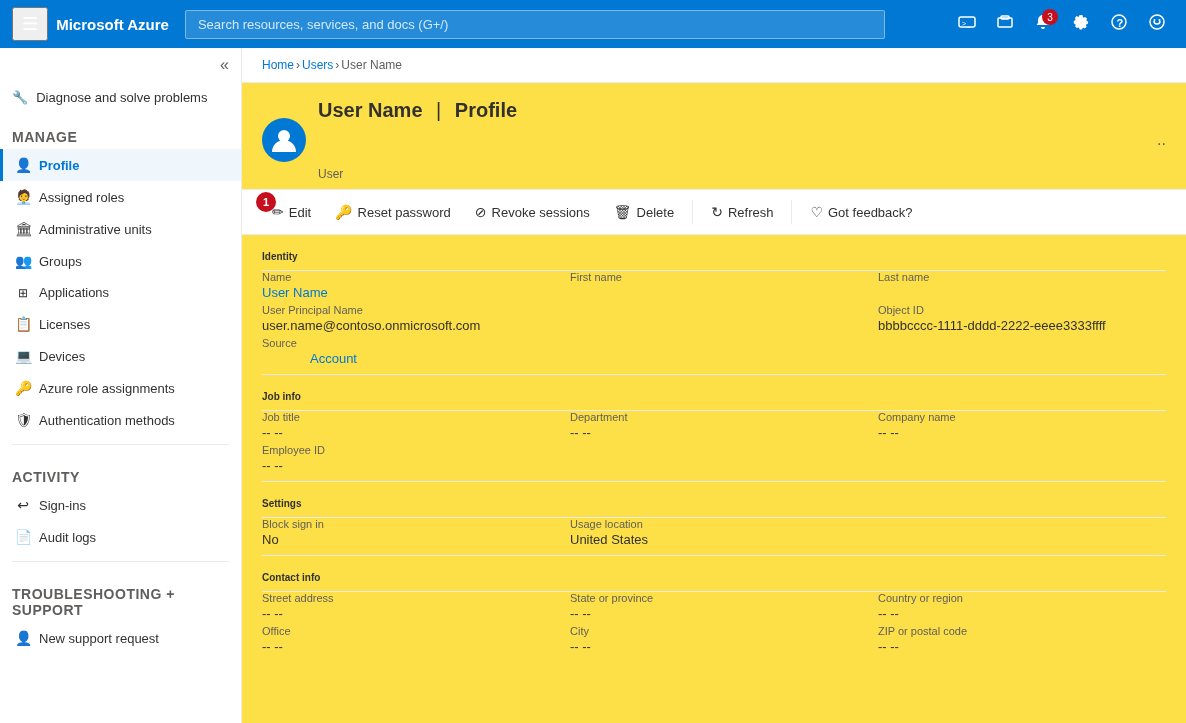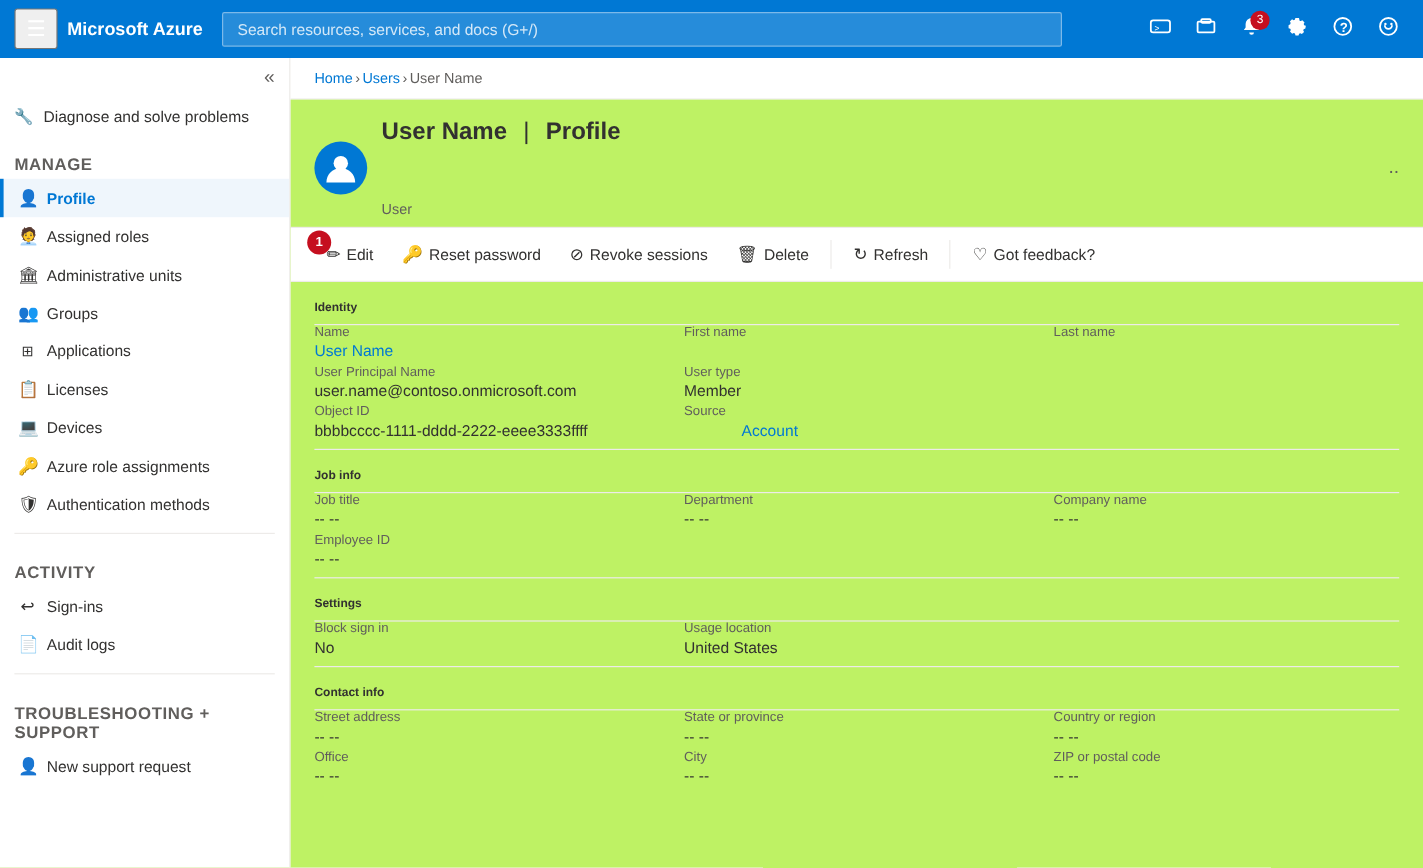--- a/index.html
+++ b/index.html
@@ -110,21 +110,21 @@
     .content-wrapper {
       flex: 1;
       display: flex;
       flex-direction: column;
       overflow: hidden;
     }
 
     .content-area {
       flex: 1;
       overflow-y: auto;
-      background: #bef264;
+      background: #fde047;
     }
 
     
     .page-header {
       padding: 16px 20px 8px 20px;
       display: flex;
       align-items: center;
       gap: 12px;
       border-bottom: 1px solid #edebe9;
     }
@@ -481,24 +481,20 @@
             <div class="value"></div>
           </div>
           <div class="info-field">
             <label>Last name</label>
             <div class="value"></div>
           </div>
           <div class="info-field">
             <label>User Principal Name</label>
             <div class="value">user.name@contoso.onmicrosoft.com</div>
           </div>
-          <div class="info-field">
-            <label>User type</label>
-            <div class="value">Member</div>
-          </div>
           <div class="info-field"></div>
           <div class="info-field">
             <label>Object ID</label>
             <div class="value">bbbbcccc-1111-dddd-2222-eeee3333ffff</div>
           </div>
           <div class="info-field">
             <label>Source</label>
             <div class="value">
               <a href="#" class="link" style="color:#0078d4;text-decoration:none;margin-left:48px;">Account</a>
             </div>

